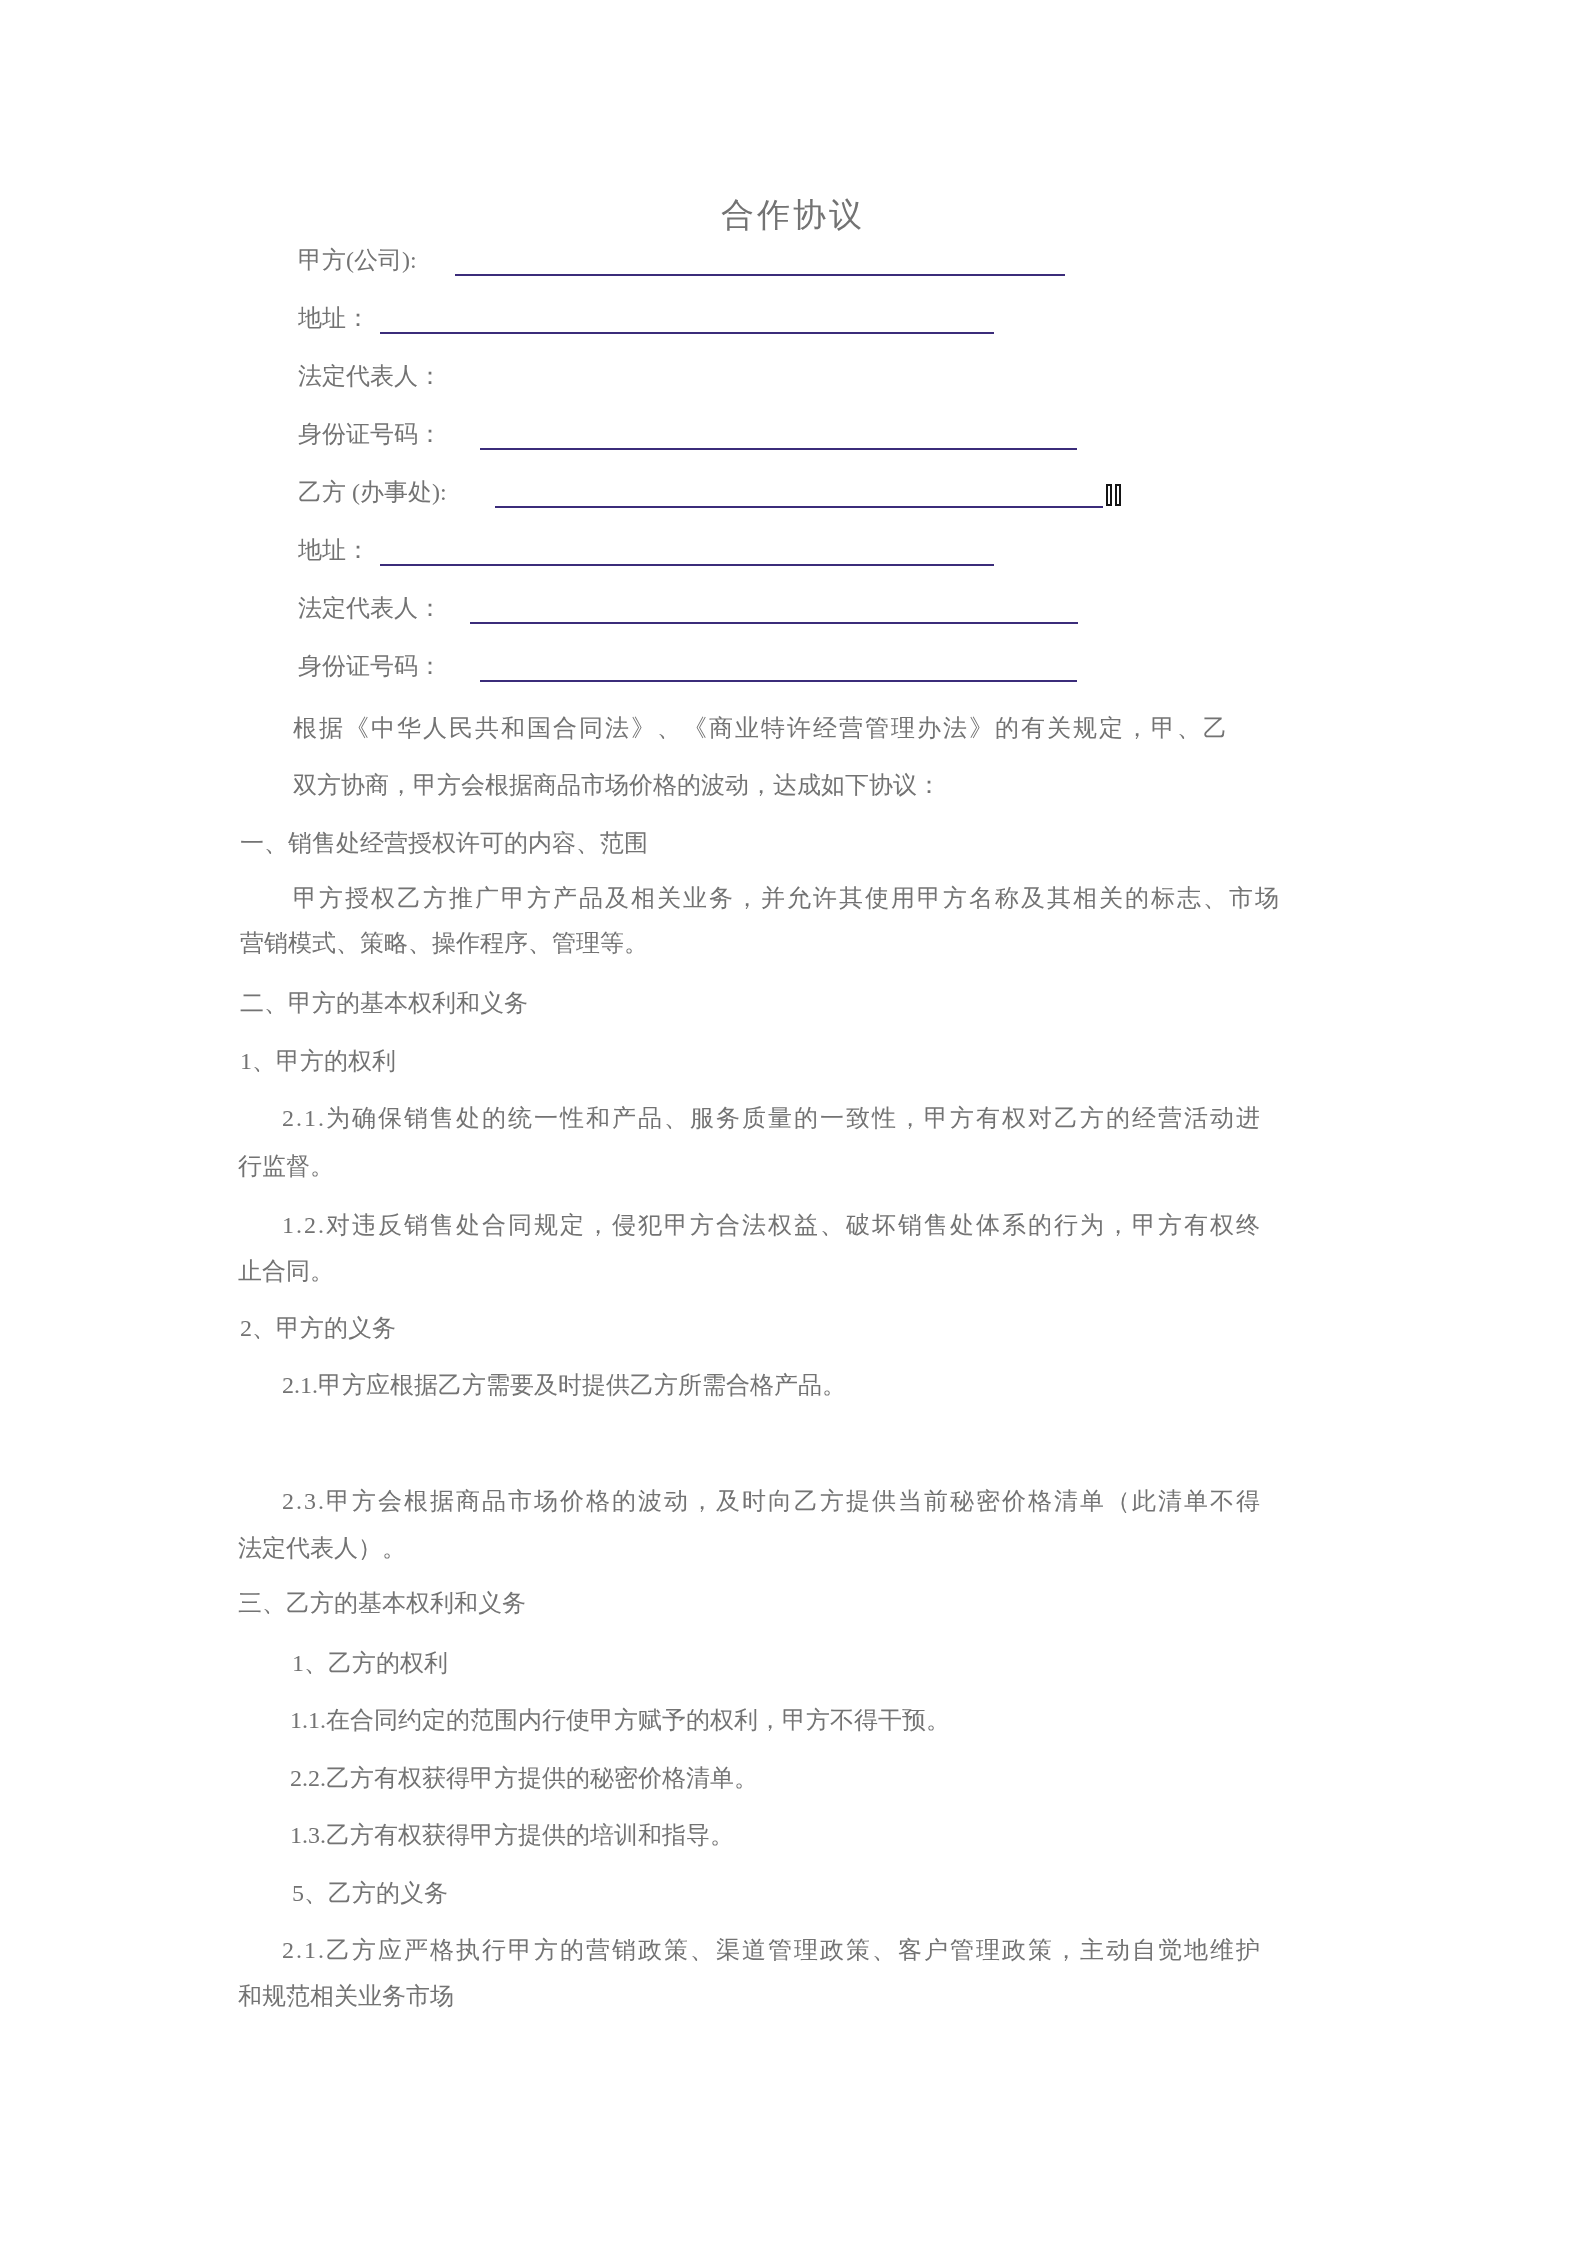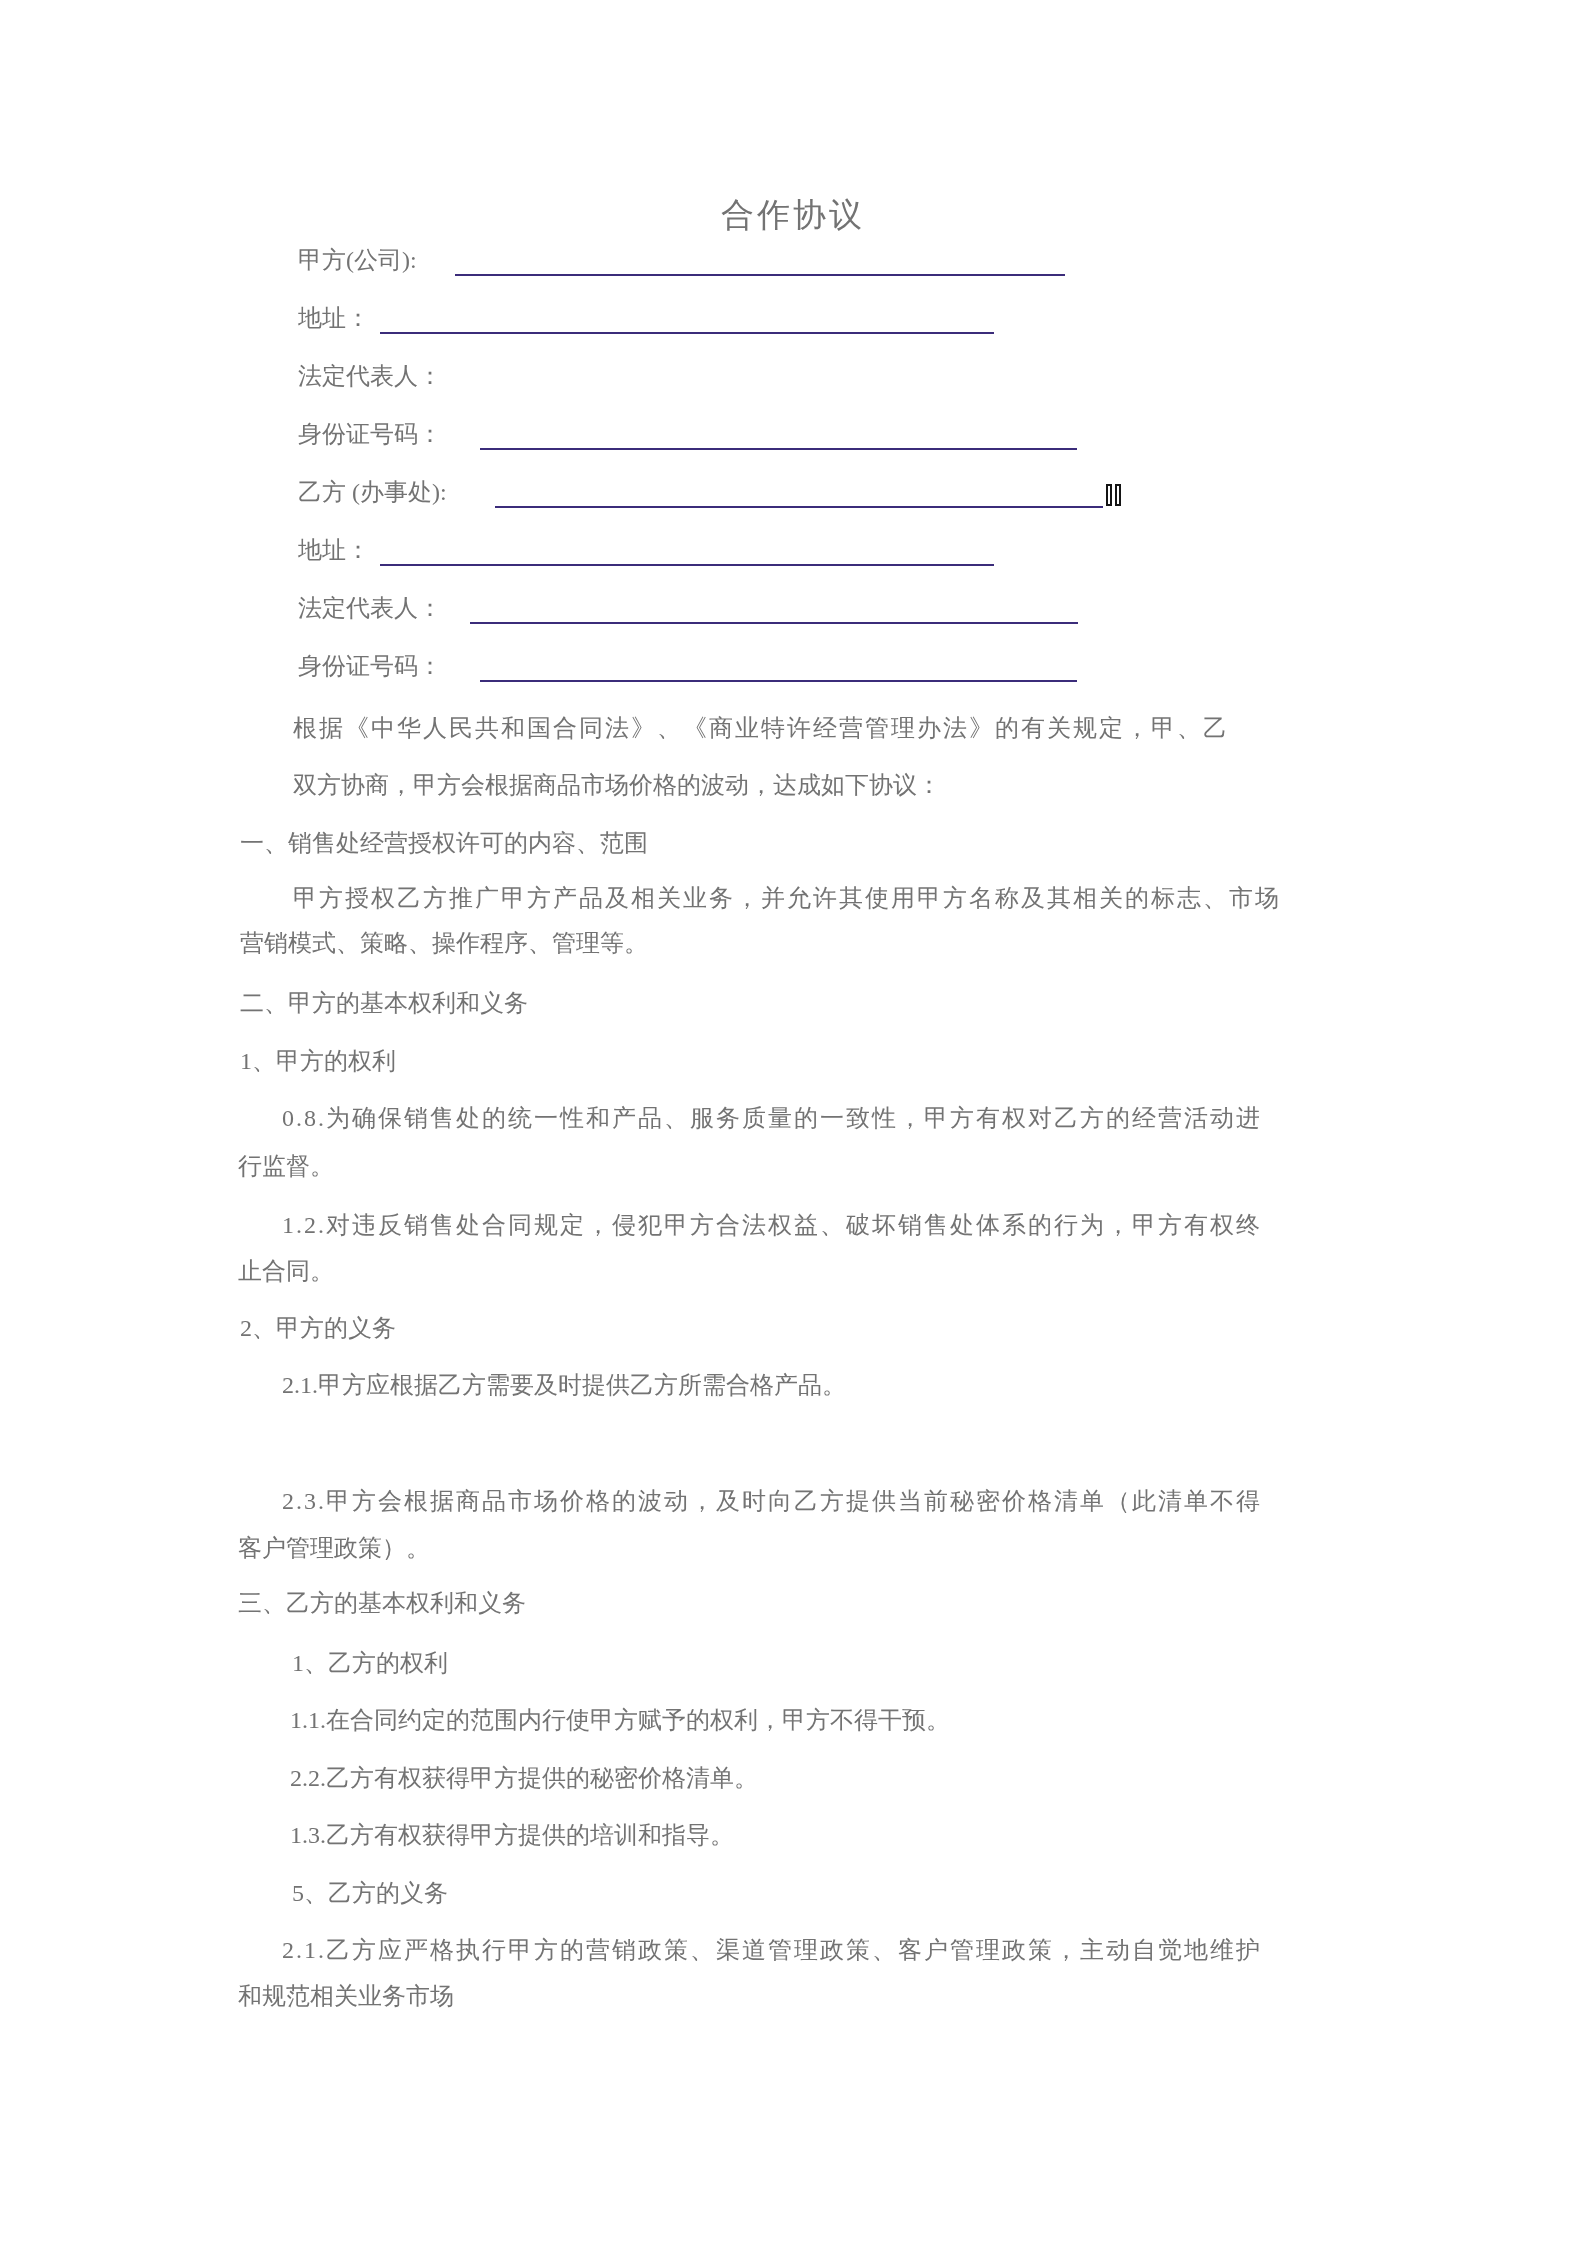--- a/index.html
+++ b/index.html
@@ -86,28 +86,28 @@
 
   <div class="line sp" style="top:715px;left:293px">根据《中华人民共和国合同法》、《商业特许经营管理办法》的有关规定，甲、乙</div>
   <div class="line" style="top:772px;left:293px">双方协商，甲方会根据商品市场价格的波动，达成如下协议：</div>
 
   <div class="line" style="top:830px;left:240px">一、销售处经营授权许可的内容、范围</div>
   <div class="line sp" style="top:885px;left:293px">甲方授权乙方推广甲方产品及相关业务，并允许其使用甲方名称及其相关的标志、市场</div>
   <div class="line" style="top:930px;left:240px">营销模式、策略、操作程序、管理等。</div>
 
   <div class="line" style="top:990px;left:240px">二、甲方的基本权利和义务</div>
   <div class="line" style="top:1048px;left:240px">1、甲方的权利</div>
-  <div class="line sp" style="top:1105px;left:282px">0.8.为确保销售处的统一性和产品、服务质量的一致性，甲方有权对乙方的经营活动进</div>
+  <div class="line sp" style="top:1105px;left:282px">2.1.为确保销售处的统一性和产品、服务质量的一致性，甲方有权对乙方的经营活动进</div>
   <div class="line" style="top:1153px;left:238px">行监督。</div>
   <div class="line sp" style="top:1212px;left:282px">1.2.对违反销售处合同规定，侵犯甲方合法权益、破坏销售处体系的行为，甲方有权终</div>
   <div class="line" style="top:1258px;left:238px">止合同。</div>
   <div class="line" style="top:1315px;left:240px">2、甲方的义务</div>
   <div class="line" style="top:1372px;left:282px">2.1.甲方应根据乙方需要及时提供乙方所需合格产品。</div>
   <div class="line sp" style="top:1488px;left:282px">2.3.甲方会根据商品市场价格的波动，及时向乙方提供当前秘密价格清单（此清单不得</div>
-  <div class="line" style="top:1535px;left:238px">客户管理政策）。</div>
+  <div class="line" style="top:1535px;left:238px">法定代表人）。</div>
 
   <div class="line" style="top:1590px;left:238px">三、乙方的基本权利和义务</div>
   <div class="line" style="top:1650px;left:292px">1、乙方的权利</div>
   <div class="line" style="top:1707px;left:290px">1.1.在合同约定的范围内行使甲方赋予的权利，甲方不得干预。</div>
   <div class="line" style="top:1765px;left:290px">2.2.乙方有权获得甲方提供的秘密价格清单。</div>
   <div class="line" style="top:1822px;left:290px">1.3.乙方有权获得甲方提供的培训和指导。</div>
   <div class="line" style="top:1880px;left:292px">5、乙方的义务</div>
   <div class="line sp" style="top:1937px;left:282px">2.1.乙方应严格执行甲方的营销政策、渠道管理政策、客户管理政策，主动自觉地维护</div>
   <div class="line" style="top:1983px;left:238px">和规范相关业务市场</div>
 

